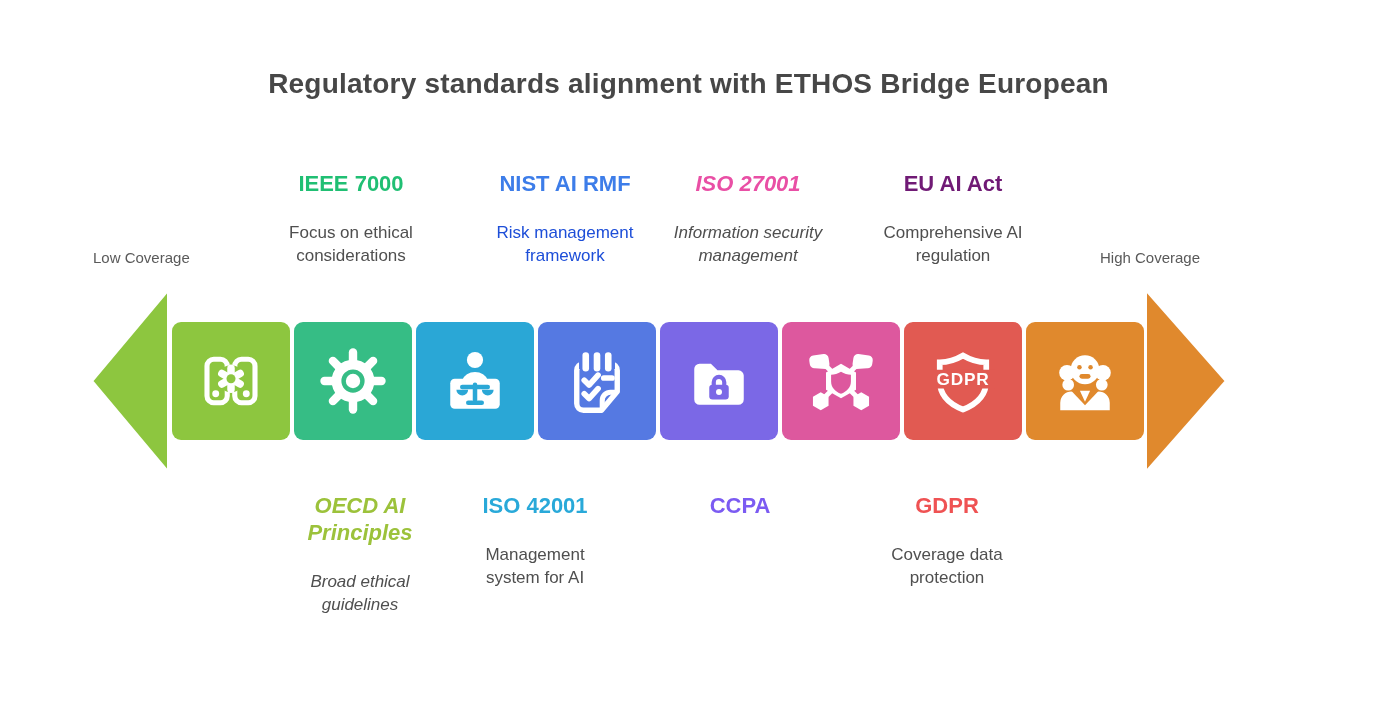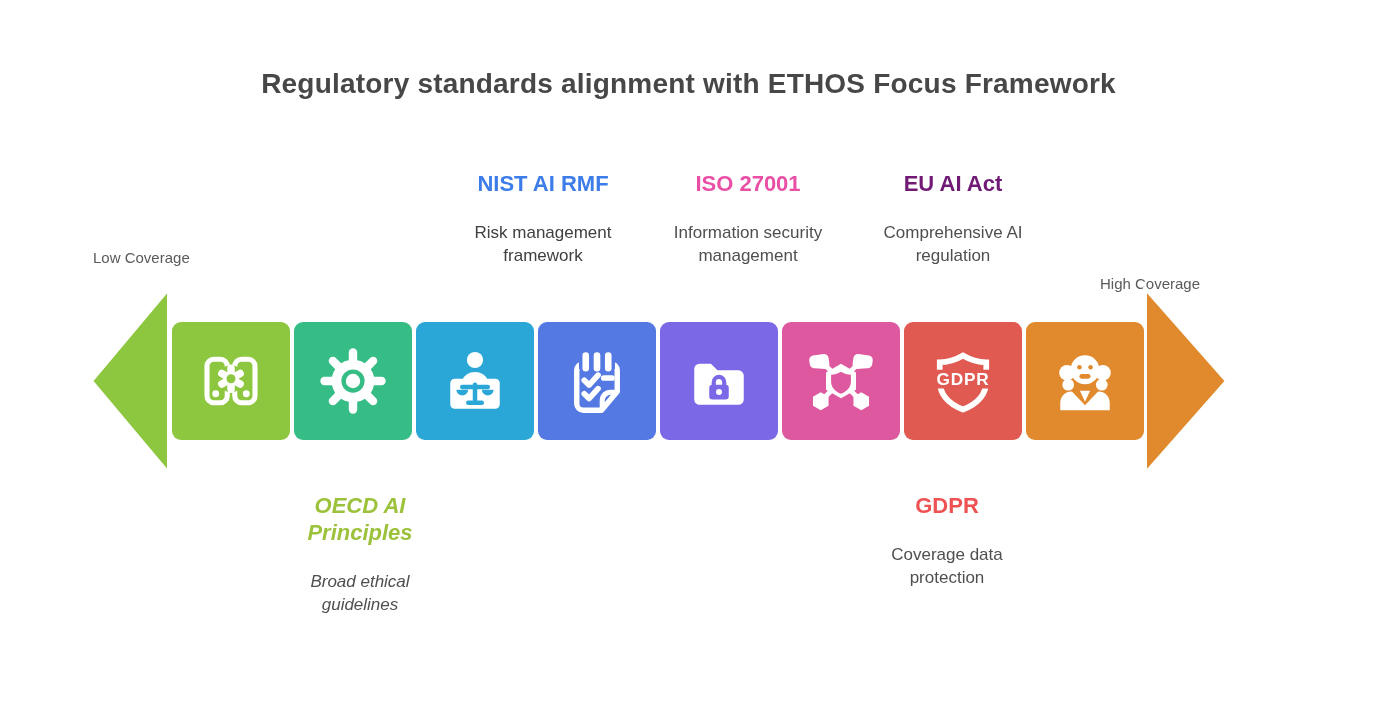--- a/index.html
+++ b/index.html
@@ -22,21 +22,21 @@
     font-weight: 700;
     letter-spacing: 0.2px;
   }
   .coverage-label {
     position: absolute;
     top: 249px;
     font-size: 15px;
     font-weight: 400;
   }
   .coverage-low  { left: 93px; }
-  .coverage-high { left: 1100px; margin-top: 26px; }
+  .coverage-high { left: 1100px; }
 
   .label-col {
     position: absolute;
     width: 220px;
     text-align: center;
   }
   .label-col .label-name {
     display: block;
     font-size: 22px;
     font-weight: 700;
@@ -46,22 +46,22 @@
   }
   .label-col .label-desc {
     display: block;
     font-size: 17px;
     line-height: 23px;
     white-space: pre-line;
   }
   .top-row    { top: 170px; }
   .bottom-row { top: 492px; }
   .col-1t { left: 241px; }
-  .col-2t { left: 433px; }
-  .col-3t { left: 638px; }
+  .col-2t { left: 455px; }
+  .col-3t { left: 638px; font-style: italic; }
   .col-4t { left: 843px; }
   .col-1b { left: 250px; font-style: italic; }
   .col-2b { left: 425px; }
   .col-3b { left: 630px; }
   .col-4b { left: 837px; }
 
   .segment {
     position: absolute;
     top: 322px;
     width: 118px;
@@ -83,48 +83,59 @@
 
   .arrowhead { position: absolute; top: 284px; }
   .arrowhead-left  { left: 87px; }
   .arrowhead-right { left: 1141px; }
 </style>
 </head>
 <body>
 
 <div class="canvas">
 
-  <div class="diagram-title" style="color: rgb(71, 71, 71);">Regulatory standards alignment with ETHOS Focus Framework</div>
+  <div class="diagram-title" style="color: rgb(71, 71, 71);">Regulatory standards alignment with ETHOS Bridge European</div>
 
   <div class="coverage-label coverage-low" style="color: rgb(90, 90, 90);">Low Coverage</div>
   <div class="coverage-label coverage-high" style="color: rgb(90, 90, 90);">High Coverage</div>
 
+  <div class="label-col top-row col-1t">
+    <span class="label-name" style="color: rgb(32, 191, 115);">IEEE 7000</span>
+    <span class="label-desc" style="color: rgb(79, 79, 79);">Focus on ethical
+considerations</span>
+  </div>
   <div class="label-col top-row col-2t">
     <span class="label-name" style="color: rgb(61, 125, 233);">NIST AI RMF</span>
-    <span class="label-desc" style="color: #404040;">Risk management
+    <span class="label-desc" style="color: #1d4ed8;">Risk management
 framework</span>
   </div>
   <div class="label-col top-row col-3t">
     <span class="label-name" style="color: rgb(233, 79, 165);">ISO 27001</span>
     <span class="label-desc" style="color: rgb(79, 79, 79);">Information security
 management</span>
   </div>
   <div class="label-col top-row col-4t">
     <span class="label-name" style="color: #701a75;">EU AI Act</span>
     <span class="label-desc" style="color: rgb(79, 79, 79);">Comprehensive AI
 regulation</span>
   </div>
 
   <div class="label-col bottom-row col-1b">
     <span class="label-name" style="color: rgb(156, 194, 59);">OECD AI
 Principles</span>
     <span class="label-desc" style="color: rgb(79, 79, 79);">Broad ethical
 guidelines</span>
   </div>
+  <div class="label-col bottom-row col-2b">
+    <span class="label-name" style="color: rgb(41, 169, 217);">ISO 42001</span>
+    <span class="label-desc" style="color: rgb(79, 79, 79);">Management
+system for AI</span>
+  </div>
   <div class="label-col bottom-row col-3b">
+    <span class="label-name" style="color: rgb(123, 91, 242);">CCPA</span>
   </div>
   <div class="label-col bottom-row col-4b">
     <span class="label-name" style="color: rgb(239, 82, 83);">GDPR</span>
     <span class="label-desc" style="color: rgb(79, 79, 79);">Coverage data
 protection</span>
   </div>
 
   <svg class="arrowhead arrowhead-left" width="86" height="194" viewBox="0 0 86 194">
     <polygon points="82,4 82,190 4,97" stroke="#ffffff" stroke-width="4" stroke-linejoin="round" style="fill: rgb(141, 198, 63);"></polygon>
   </svg>

